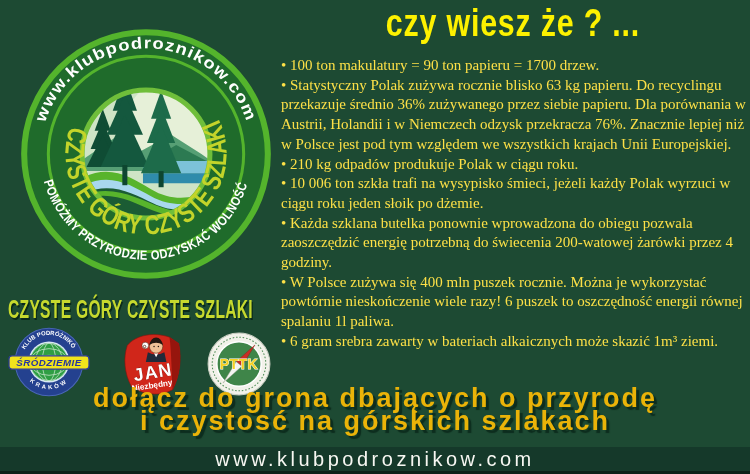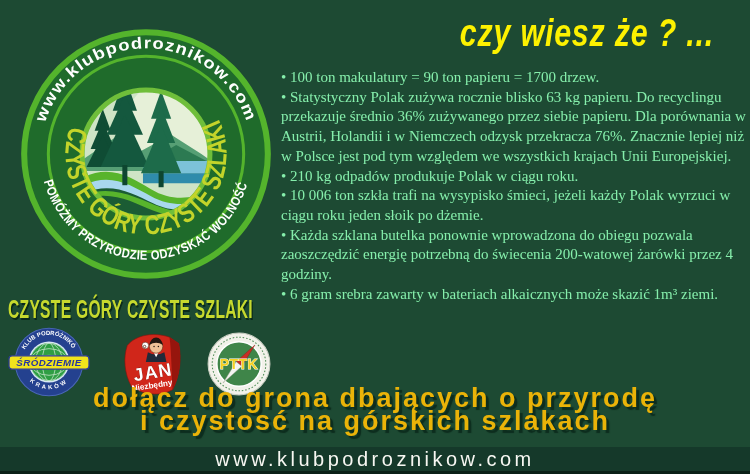--- a/index.html
+++ b/index.html
@@ -4,31 +4,31 @@
 <style>
   html,body{margin:0;padding:0;background:#0d2418;}
   .poster{
     position:relative; width:750px; height:474px; overflow:hidden;
     background:#1d4a33;
     font-family:"Liberation Sans","DejaVu Sans",sans-serif;
   }
   
   .badge{position:absolute; left:20px; top:8px;}
   
-  .title-wrap{position:absolute; left:280px; top:12px; width:466px; text-align:right;font-style:italic;}
+  .title-wrap{position:absolute; left:280px; top:2px; width:466px; text-align:center;}
   .title{
     display:inline-block; white-space:nowrap;
     font-size:38px; font-weight:bold; color:#fdf100;
     transform:scaleX(0.8); transform-origin:center top; letter-spacing:1px;
   }
   
   .facts{
-    position:absolute; left:281px; top:68px; width:469px;
+    position:absolute; left:281px; top:56px; width:469px;
     font-family:"Liberation Serif","DejaVu Serif",serif;
-    font-size:15px; line-height:19.7px; color:#86efac;
+    font-size:15px; line-height:19.7px; color:#fde047;
   }
   .facts p{margin:0;}
   
   .left-heading{
     position:absolute; left:8px; top:294px; white-space:nowrap;
     font-size:26px; font-weight:bold; color:#c6d92e;
     transform:scaleX(0.6); transform-origin:left top;
     text-shadow:2px 2px 0 #0a2a1a; letter-spacing:0.5px;
   }
   
@@ -115,20 +115,21 @@
   <div class="title-wrap">
     <span class="title">czy wiesz że ? ...</span>
   </div>
 
   <div class="facts">
     <p>• 100 ton makulatury = 90 ton papieru = 1700 drzew.</p>
     <p>• Statystyczny Polak zużywa rocznie blisko 63 kg papieru. Do recyclingu przekazuje średnio 36% zużywanego przez siebie papieru. Dla porównania w Austrii, Holandii i w Niemczech odzysk przekracza 76%. Znacznie lepiej niż w Polsce jest pod tym względem we wszystkich krajach Unii Europejskiej.</p>
     <p>• 210 kg odpadów produkuje Polak w ciągu roku.</p>
     <p>• 10 006 ton szkła trafi na wysypisko śmieci, jeżeli każdy Polak wyrzuci w ciągu roku jeden słoik po dżemie.</p>
     <p>• Każda szklana butelka ponownie wprowadzona do obiegu pozwala zaoszczędzić energię potrzebną do świecenia 200-watowej żarówki przez 4 godziny.</p>
+    <p>• W Polsce zużywa się 400 mln puszek rocznie. Można je wykorzystać powtórnie nieskończenie wiele razy! 6 puszek to oszczędność energii równej spalaniu 1l paliwa.</p>
     <p>• 6 gram srebra zawarty w bateriach alkaicznych może skazić 1m³ ziemi.</p>
   </div>
 
   <div class="left-heading">CZYSTE GÓRY CZYSTE SZLAKI</div>
 
   <svg class="logo-srodziemie" width="82" height="74" viewBox="0 0 80 72">
     <defs>
       <clipPath id="globeClip">
           <circle cx="40" cy="35" r="18.5"></circle>
         </clipPath>

